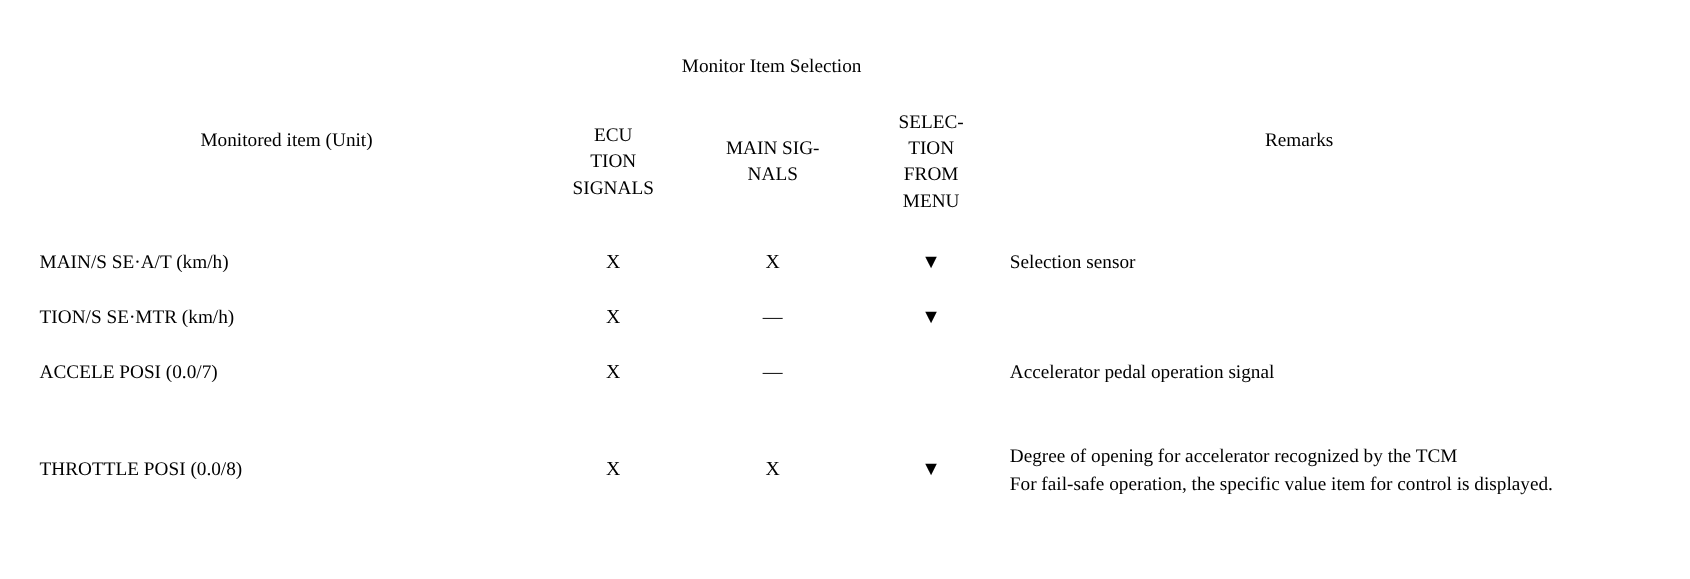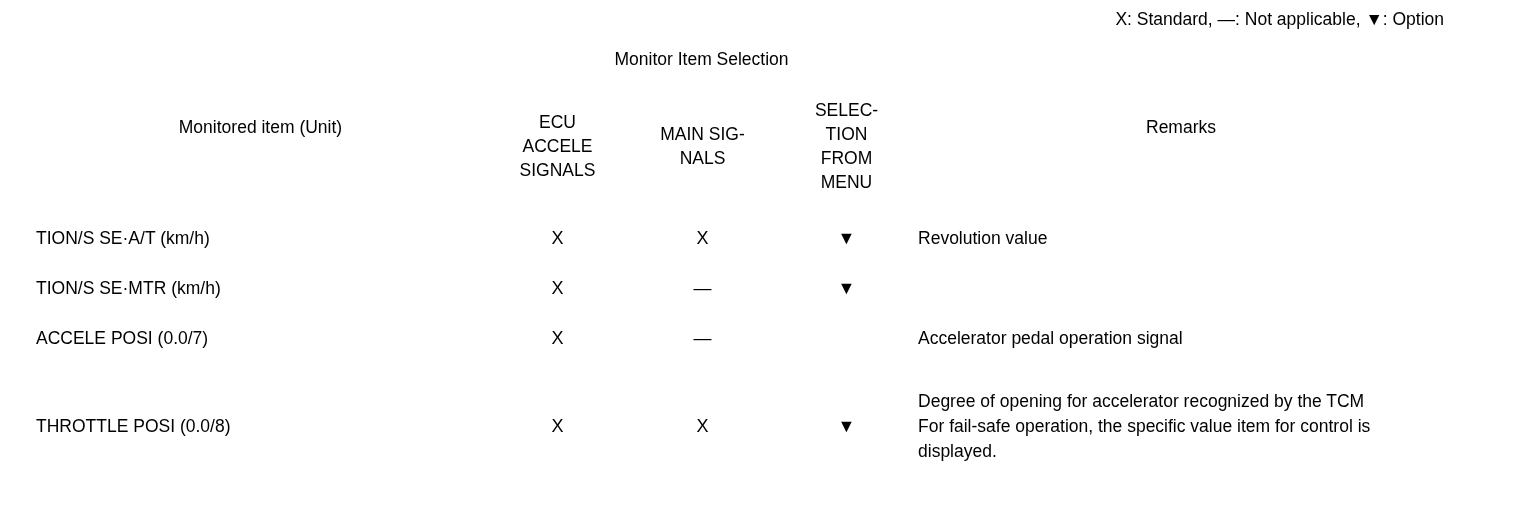--- a/index.html
+++ b/index.html
@@ -44,20 +44,21 @@
     border-collapse: collapse;
     width: 1408px;
     table-layout: fixed;
   }
   table.spec td,
   table.spec th {
     padding: 0;
     font-weight: normal;
     vertical-align: middle;
     border: 0;
+    font-family: Liberation Serif, serif;
   }
 
   
   .c-item   { width: 449px; }
   .c-ecu    { width: 145px; }
   .c-main   { width: 145px; }
   .c-sel    { width: 143px; }
   .c-rem    { width: 526px; }
 
   
@@ -109,57 +110,56 @@
   .r-tall { height: 127px; }
   .r-std  { height: 50px; }
 
   .ml { white-space: pre-line; }
 </style>
 </head>
 <body>
 
 <div class="page">
 
-  <div class="legend">X: Standard, —: Not applicable, ▼: Option</div>
 
   <div class="tbl-wrap">
     <table class="spec">
       <colgroup>
         <col class="c-item">
           <col class="c-ecu">
           <col class="c-main">
           <col class="c-sel">
           <col class="c-rem">
       </colgroup>
       <thead>
         <tr>
           <td class="hd hd-item rule-thick-top rule-med-bottom" rowspan="2">Monitored item (Unit)</td>
           <td class="hd hd-group rule-thick-top rule-thin-bottom vl-left" colspan="3">Monitor Item Selection</td>
           <td class="hd hd-remarks rule-thick-top rule-med-bottom vl-left" rowspan="2">Remarks</td>
         </tr>
         <tr>
           <td class="hd hd-sub ml rule-med-bottom vl-left">ECU
-ACCELE
+TION
 SIGNALS</td>
           <td class="hd hd-sub ml rule-med-bottom vl-left">MAIN SIG-
 NALS</td>
           <td class="hd hd-sub ml rule-med-bottom vl-left">SELEC-
 TION
 FROM
 MENU</td>
         </tr>
       </thead>
       <tbody>
 
         <tr class="r-std">
-          <td class="cell-item rule-thin-bottom">TION/S SE·A/T (km/h)</td>
+          <td class="cell-item rule-thin-bottom">MAIN/S SE·A/T (km/h)</td>
           <td class="cell-mark rule-thin-bottom vl-left">X</td>
           <td class="cell-mark rule-thin-bottom vl-left">X</td>
           <td class="cell-mark rule-thin-bottom vl-left">▼</td>
-          <td class="cell-rem rule-thin-bottom vl-left">Revolution value</td>
+          <td class="cell-rem rule-thin-bottom vl-left">Selection sensor</td>
         </tr>
 
         <tr class="r-std">
           <td class="cell-item rule-med-bottom">TION/S SE·MTR (km/h)</td>
           <td class="cell-mark rule-med-bottom vl-left">X</td>
           <td class="cell-mark rule-med-bottom vl-left">—</td>
           <td class="cell-mark rule-med-bottom vl-left">▼</td>
           <td class="cell-rem rule-med-bottom vl-left"></td>
         </tr>
 

